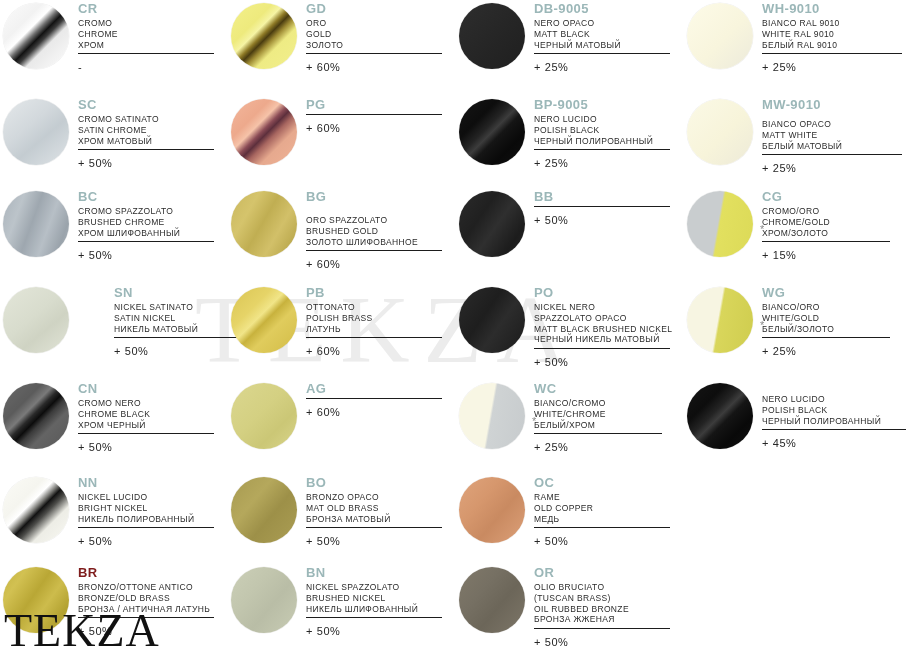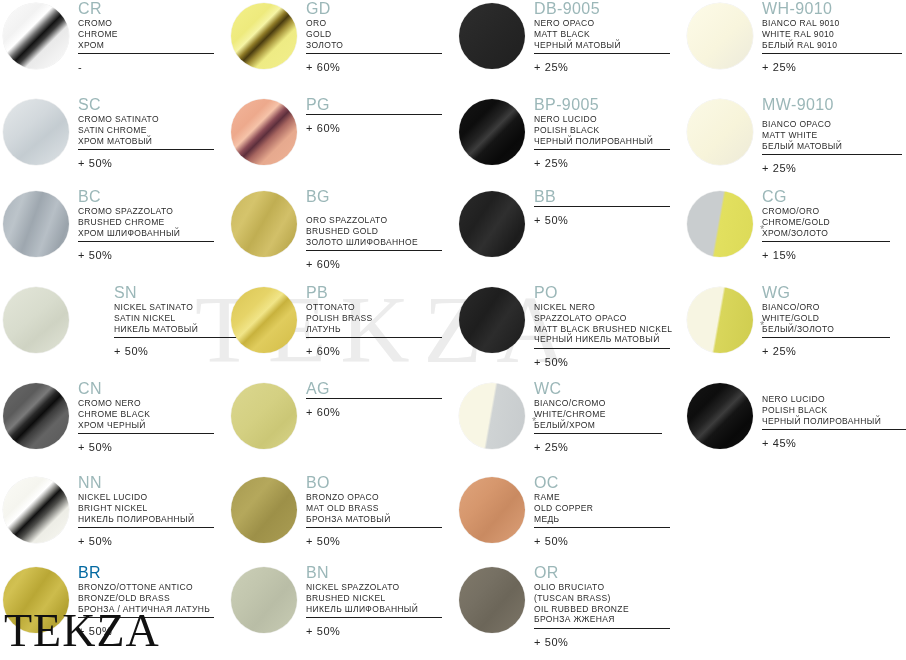--- a/index.html
+++ b/index.html
@@ -30,21 +30,21 @@
     width:66px;height:66px;border-radius:50%;
     position:absolute;left:3px;top:3px;
     box-shadow:0 0 0 0.5px rgba(0,0,0,.07);
   }
   .star{
     position:absolute;left:76px;top:36px;
     font-size:11px;color:#8a8a8a;line-height:1;
   }
   .info{position:absolute;}
   .code{
-    font-size:16px;font-weight:normal;color:#9bb7b8;
+    font-size:13px;font-weight:bold;color:#9bb7b8;
     letter-spacing:.4px;line-height:13px;margin:0 0 3px 0;
   }
   .desc{font-size:8.5px;color:#2b2b2b;line-height:10.8px;letter-spacing:.35px;}
   .desc div{white-space:nowrap;}
   .rule{height:1px;background:#1d1d1d;margin-top:3px;}
   .price{font-size:11px;color:#262626;letter-spacing:.6px;margin-top:7px;}
   .no-code .desc{padding-top:0;}
 </style>
 </head>
 <body>
@@ -383,21 +383,21 @@
         </div>
         <div class="rule" style="width: 136px; background: rgb(29, 29, 29);"></div>
         <div class="price">+ 50%</div>
       </div>
     </div>
     <div class="cell" style="left: 0px; top: 564px;">
       <div class="swatch-wrap">
         <div class="swatch" style="background: linear-gradient(125deg, rgb(195, 177, 63) 0%, rgb(210, 193, 82) 22%, rgb(185, 167, 53) 45%, rgb(205, 188, 76) 62%, rgb(179, 162, 49) 82%, rgb(198, 180, 67) 100%);"></div>
       </div>
       <div class="info" style="left: 78px; top: 2px;">
-        <div class="code" style="color: #0369a1;">BR</div>
+        <div class="code" style="color: #7f1d1d;">BR</div>
         <div class="desc" style="color: rgb(43, 43, 43);">
           <div>BRONZO/OTTONE ANTICO</div>
           <div>BRONZE/OLD BRASS</div>
           <div>БРОНЗА / АНТИЧНАЯ ЛАТУНЬ</div>
         </div>
         <div class="rule" style="width: 136px; background: rgb(29, 29, 29);"></div>
         <div class="price">+ 50%</div>
       </div>
     </div>
     <div class="cell" style="left: 228px; top: 564px;">

